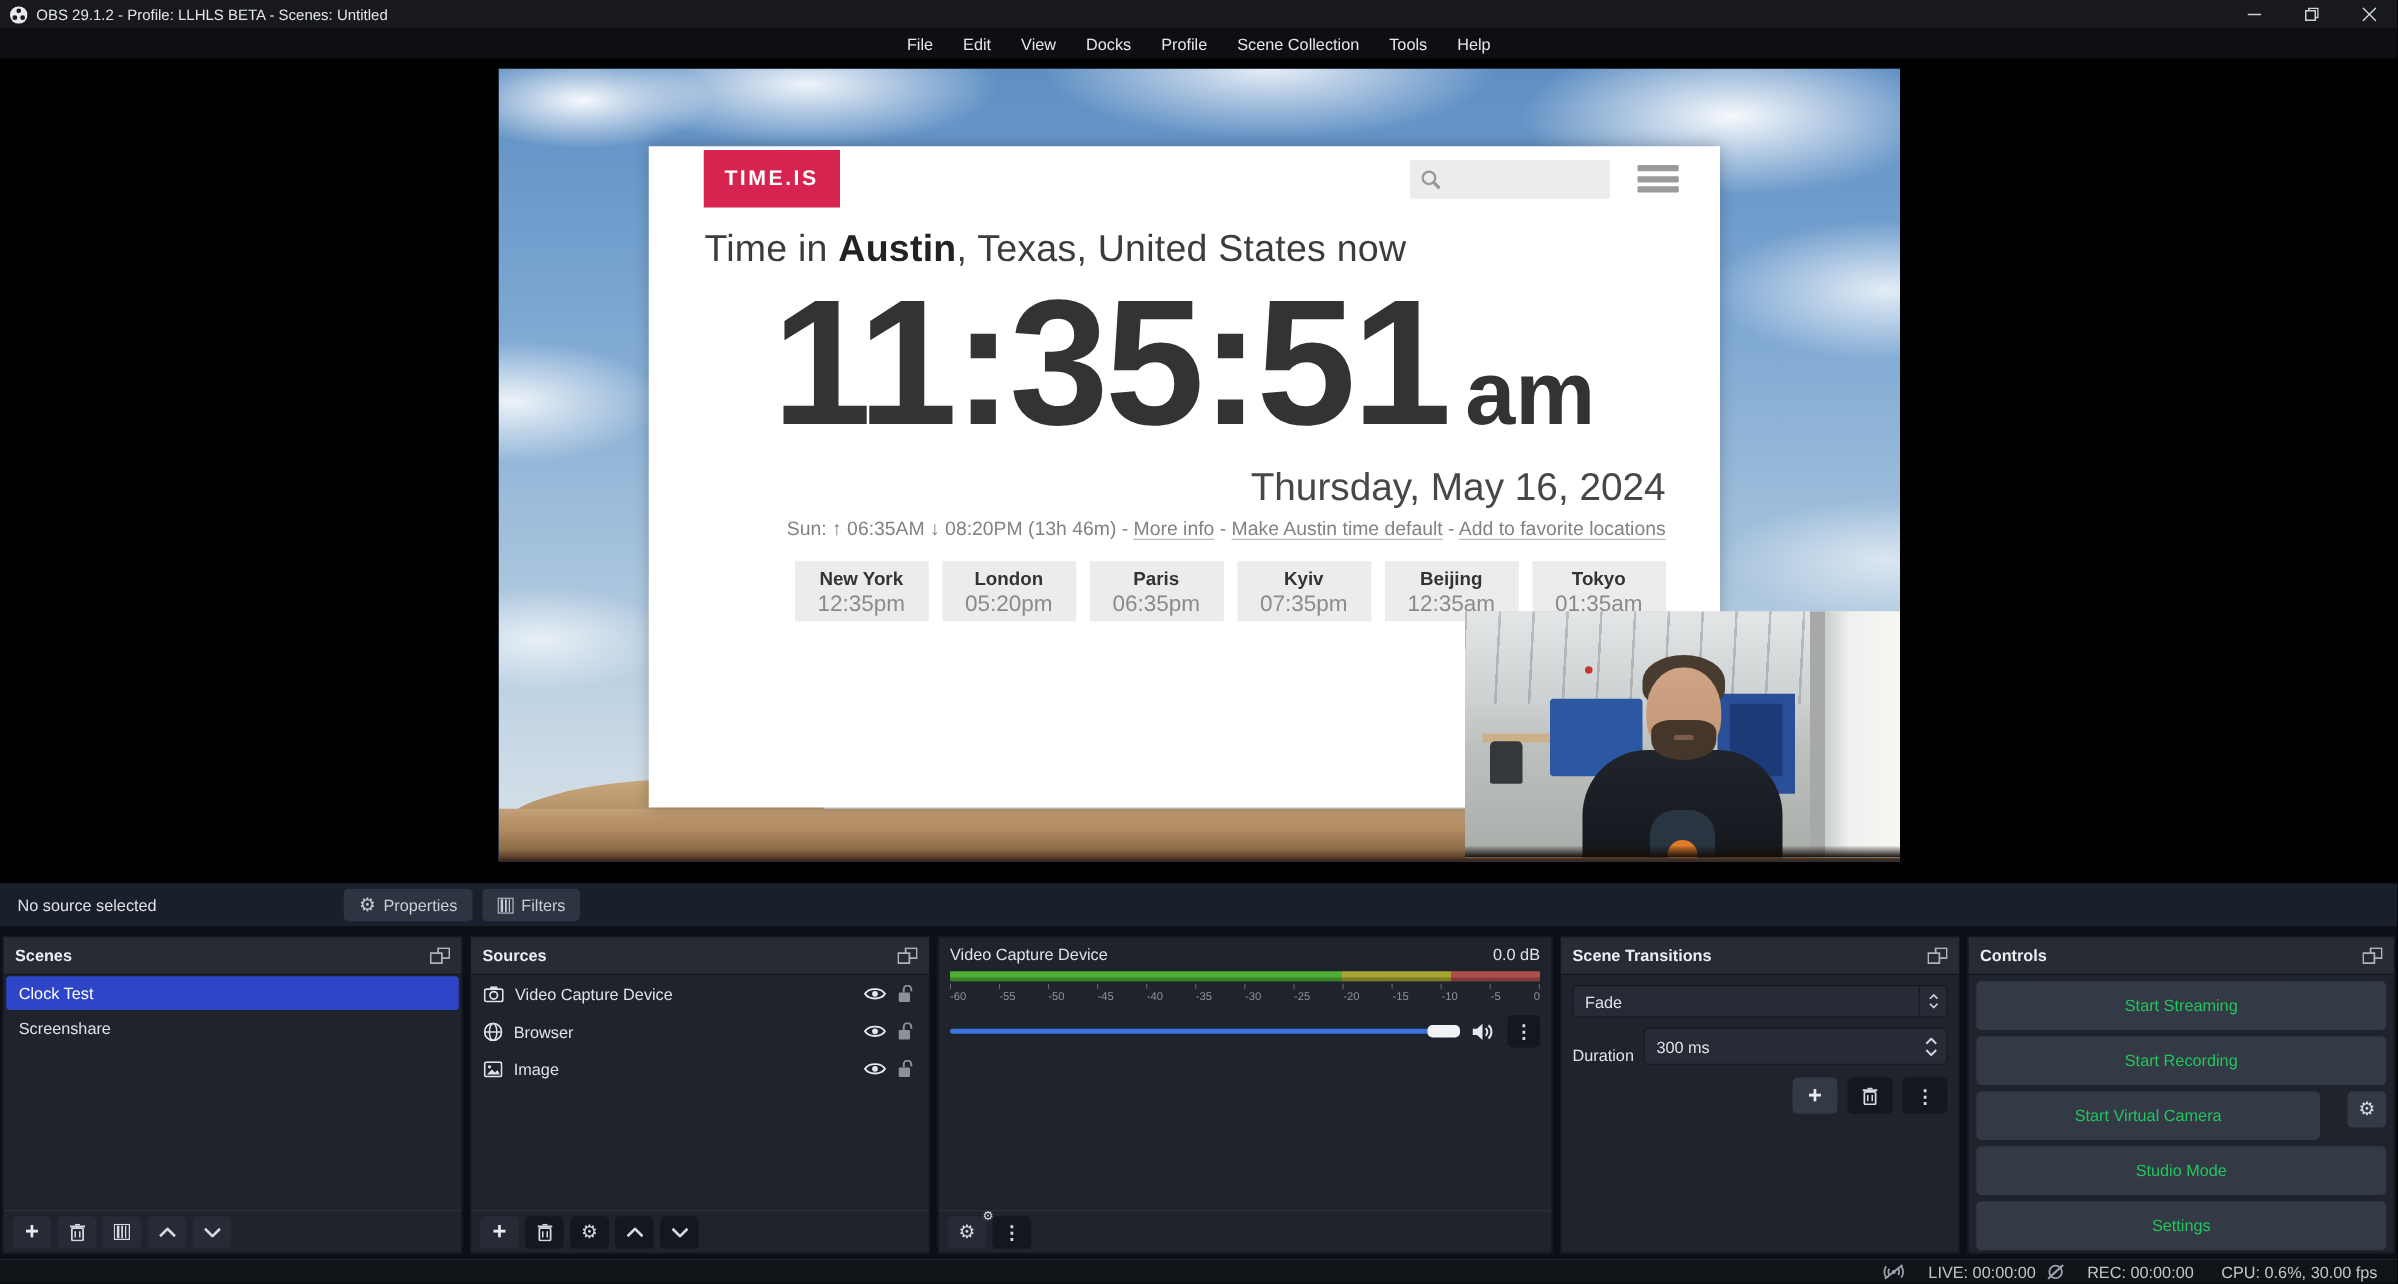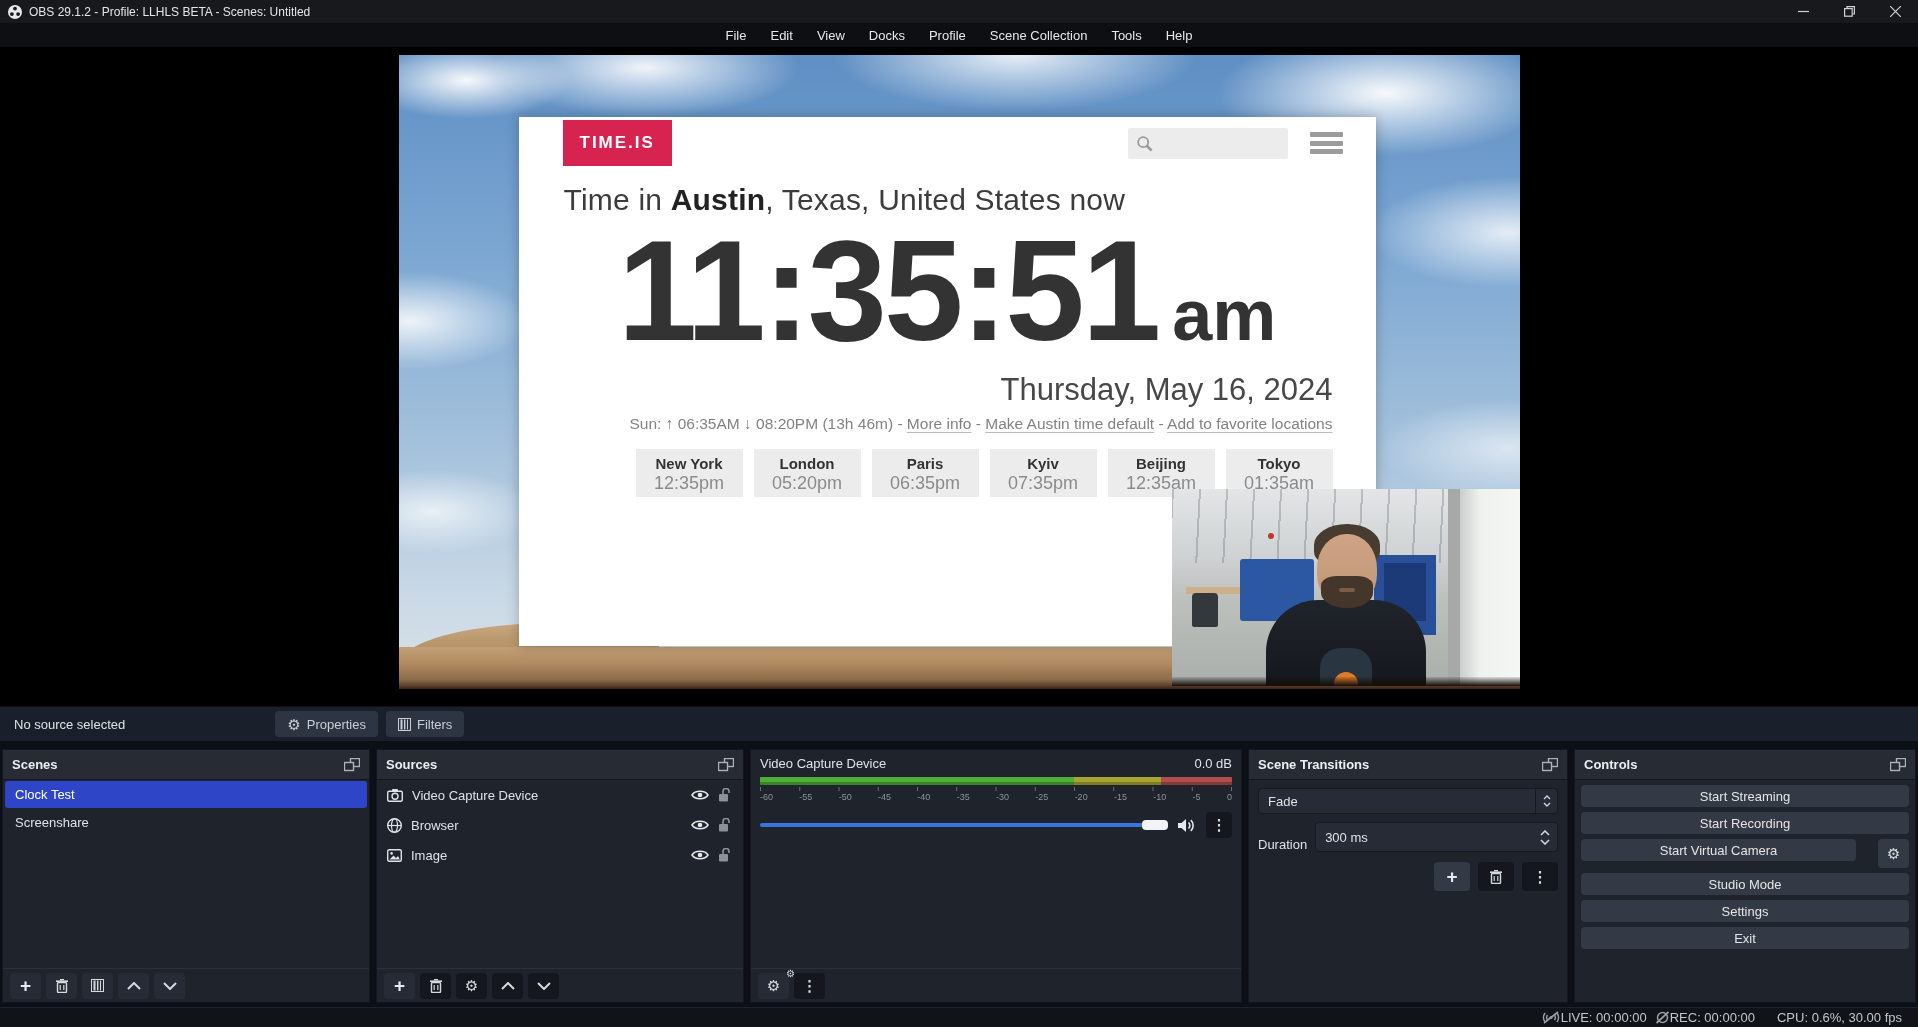--- a/index.html
+++ b/index.html
@@ -124,28 +124,28 @@
   .duration-row .lbl { font-size:13px; color:#dfe2e7; }
   .spinbox { flex:1; height:30px; background:#262b35; border:1px solid #161a21; border-radius:4px; display:flex; align-items:center; font-size:13px; color:#dfe2e7; }
   .spinbox .val { flex:1; padding-left:9px; }
   .spinbox .arrows { width:24px; display:flex; flex-direction:column; align-items:center; gap:3px; }
   .trans-btns { display:flex; justify-content:flex-end; gap:8px; margin-top:10px; }
   .trans-btns .tb-btn { width:36px; height:29px; }
   .trans-btns .tb-btn.light { background:#333945; }
 
   
   .controls-body { padding:5px 6px; display:flex; flex-direction:column; gap:5px; }
-  .ctl-btn { height:22px; background:#333945; border-radius:4px; display:flex; align-items:center; justify-content:center; font-size:13px; color:#e5e5e5; }
+  .ctl-btn { height:39px; background:#333945; border-radius:4px; display:flex; align-items:center; justify-content:center; font-size:13px; color:#22c55e; }
   .ctl-row { display:flex; gap:22px; }
   .ctl-row .ctl-btn { flex:1; }
   .ctl-sq { width:31px; height:29px; background:#333945; border-radius:4px; display:flex; align-items:center; justify-content:center; color:#d9dce1; font-size:15px; }
 
   
   .statusbar { height:20px; flex:0 0 auto; background:#101318; border-top:1px solid #1e232b; display:flex; align-items:center; justify-content:flex-end; gap:8px; padding-right:16px; font-size:13px; color:#c2c6cc; }
-  .statusbar .grp { display:flex; align-items:center; gap:0; }
+  .statusbar .grp { display:flex; align-items:center; gap:18px; }
   .statusbar .cpu { margin-left:14px; }
 
   .gear-glyph { font-size:15px; line-height:1; }
   svg { display:block; }
 </style>
 </head>
 <body>
 
 <div class="titlebar">
   <span class="obslogo">

